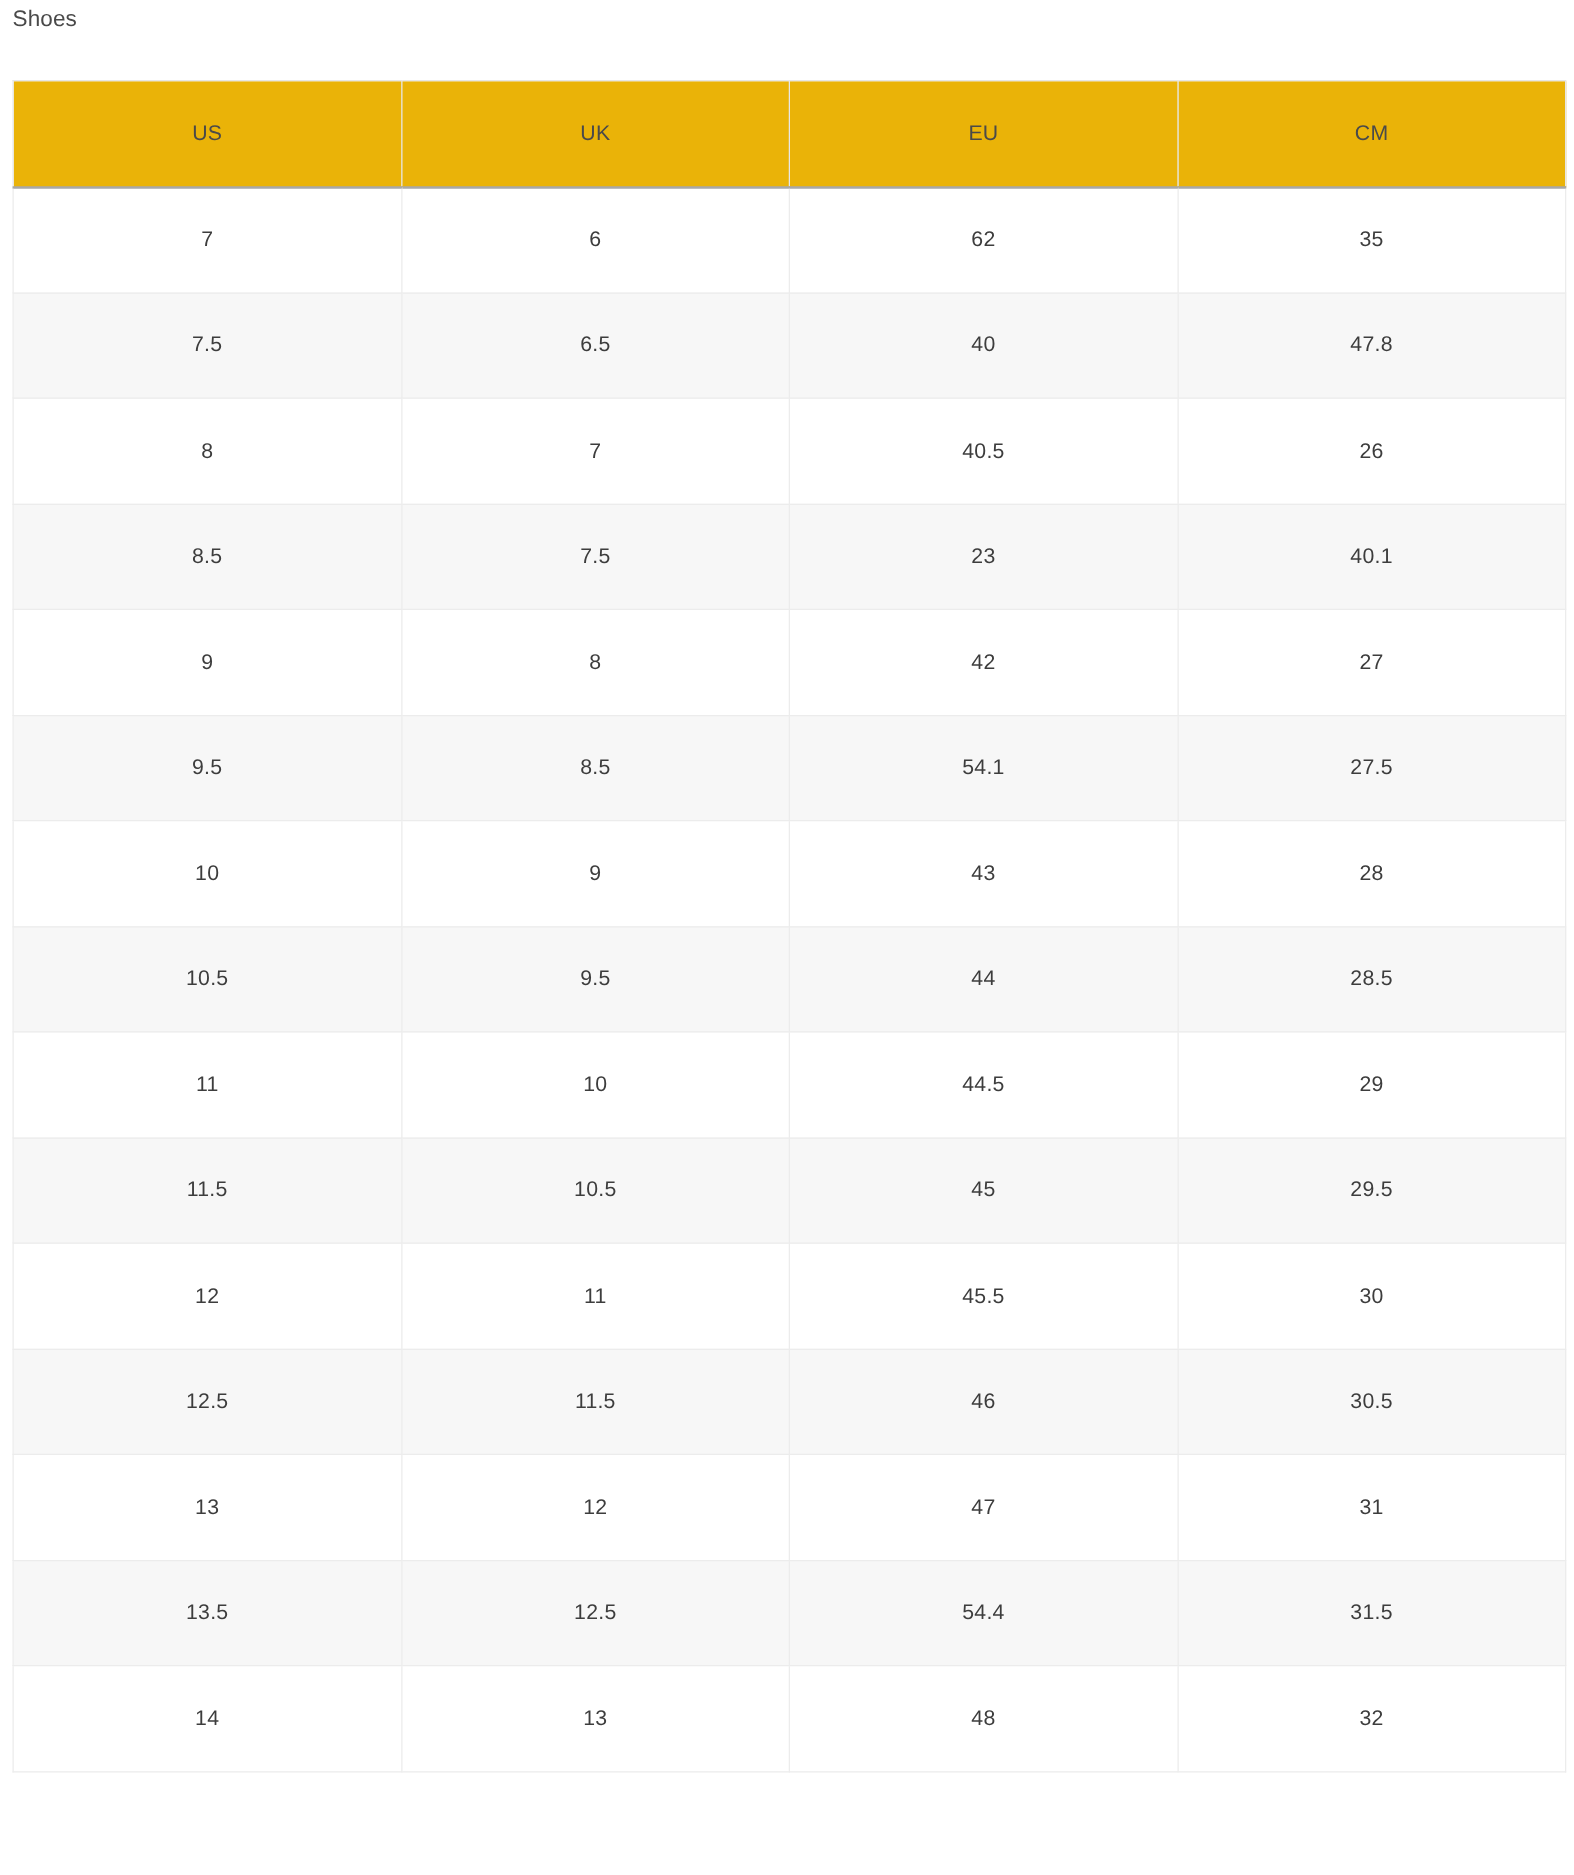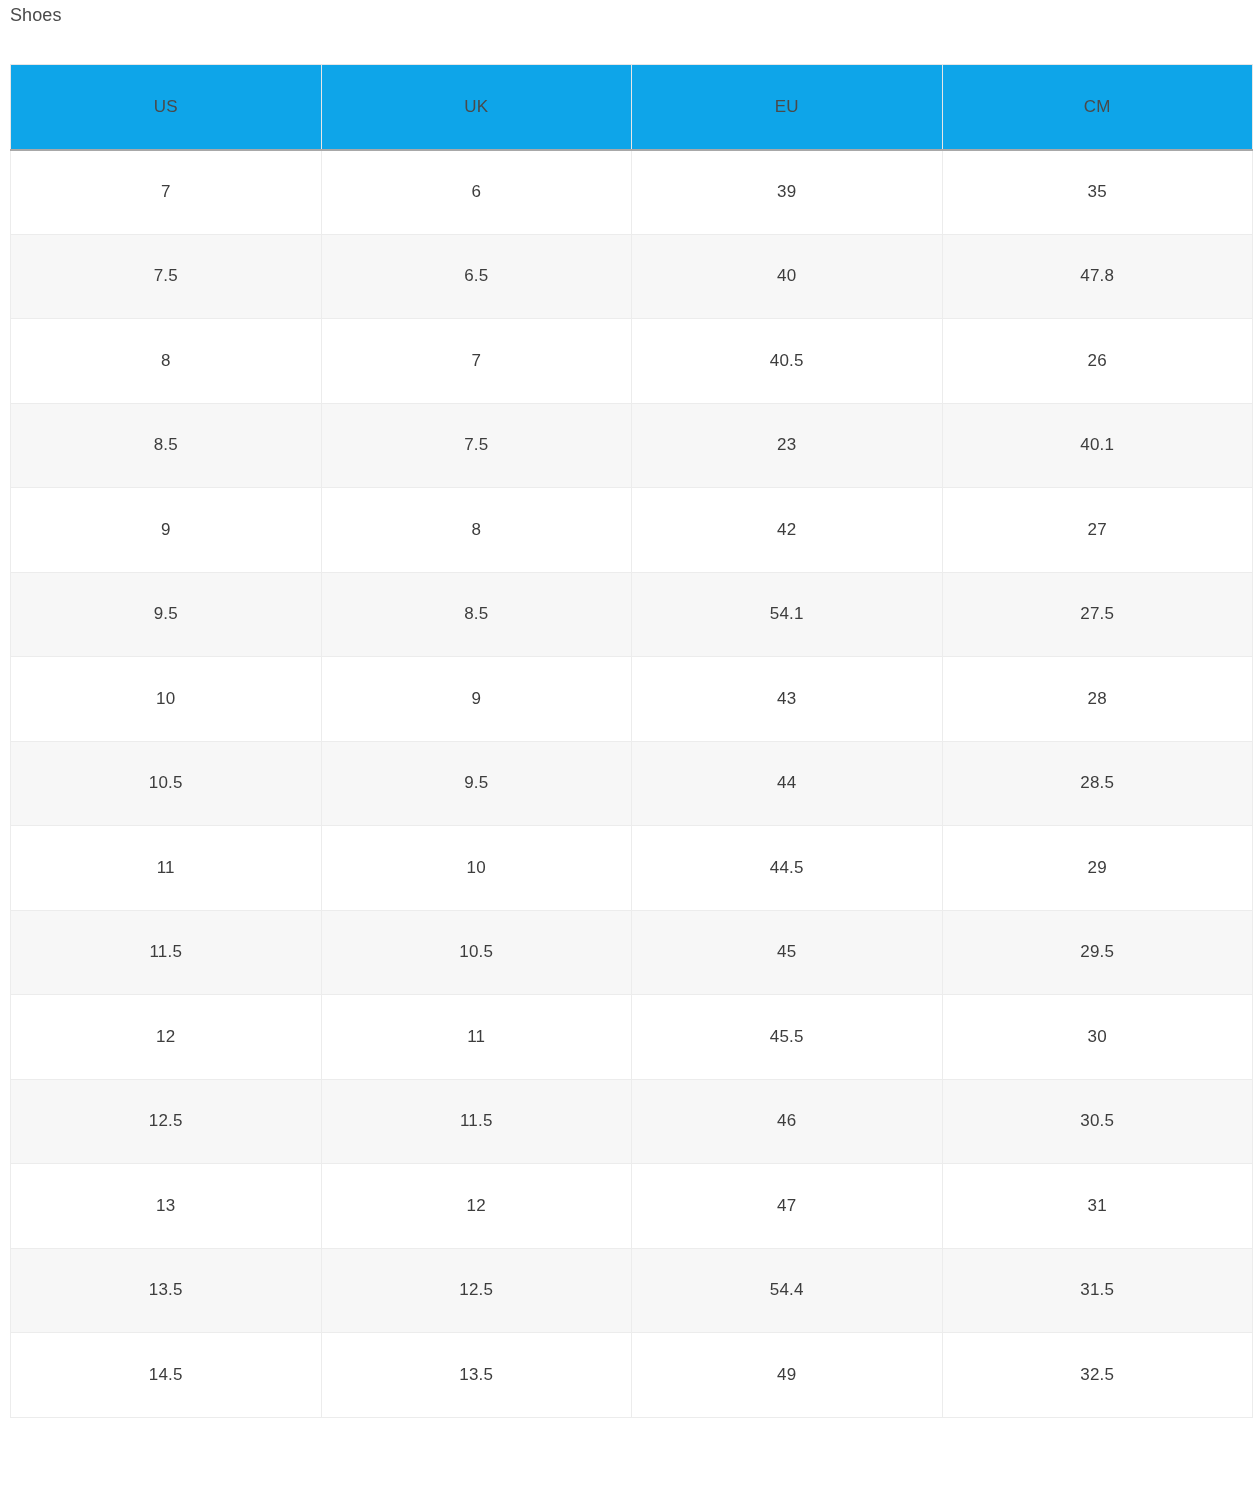--- a/index.html
+++ b/index.html
@@ -52,21 +52,21 @@
 
   table.size-table col { width: 25%; }
 
   table.size-table thead th {
     height: 85px;
     font-size: 17px;
     font-weight: 400;
     color: #4a4a4a;
     text-align: center;
     vertical-align: middle;
-    background: #0ea5e9;
+    background: #eab308;
     border-left: 1px solid #e6e6e6;
     border-right: 1px solid #e6e6e6;
     border-top: 1px solid #e6e6e6;
     border-bottom: 2px solid #a8a8a8;
     letter-spacing: 0.2px;
     margin-left: 28px;
   }
 
   table.size-table tbody td {
     height: 84.5px;
@@ -104,21 +104,21 @@
           <th>US</th>
           <th>UK</th>
           <th>EU</th>
           <th>CM</th>
         </tr>
       </thead>
       <tbody>
         <tr>
           <td>7</td>
           <td>6</td>
-          <td>39</td>
+          <td>62</td>
           <td>35</td>
         </tr>
         <tr>
           <td>7.5</td>
           <td>6.5</td>
           <td>40</td>
           <td>47.8</td>
         </tr>
         <tr>
           <td>8</td>
@@ -186,22 +186,22 @@
           <td>47</td>
           <td>31</td>
         </tr>
         <tr>
           <td>13.5</td>
           <td>12.5</td>
           <td>54.4</td>
           <td>31.5</td>
         </tr>
         <tr>
-          <td>14.5</td>
-          <td>13.5</td>
-          <td>49</td>
-          <td>32.5</td>
+          <td>14</td>
+          <td>13</td>
+          <td>48</td>
+          <td>32</td>
         </tr>
       </tbody>
     </table>
   </div>
 
 </div>
 
 </body></html>

